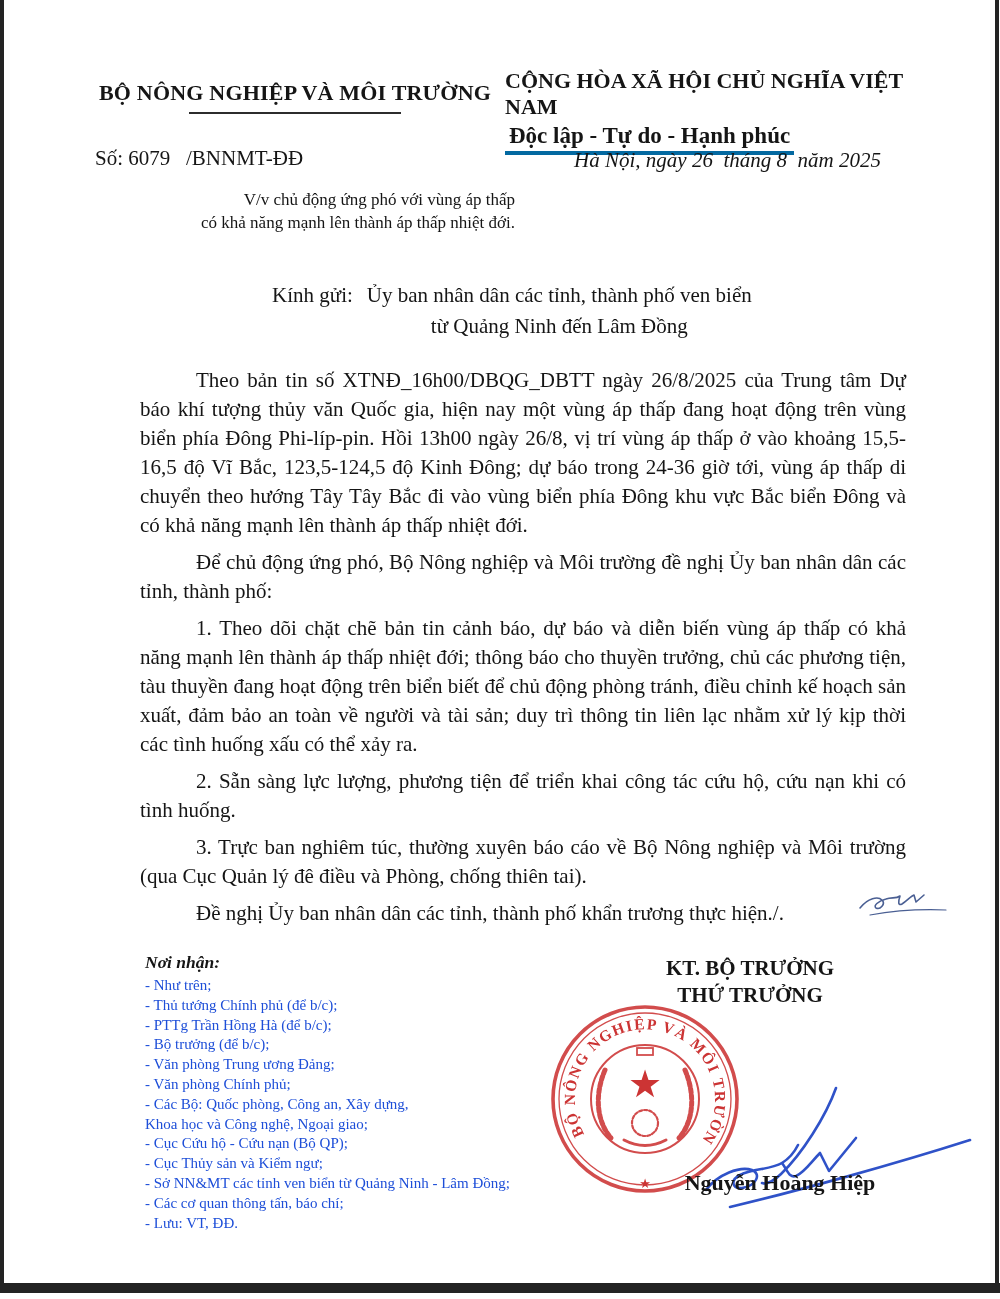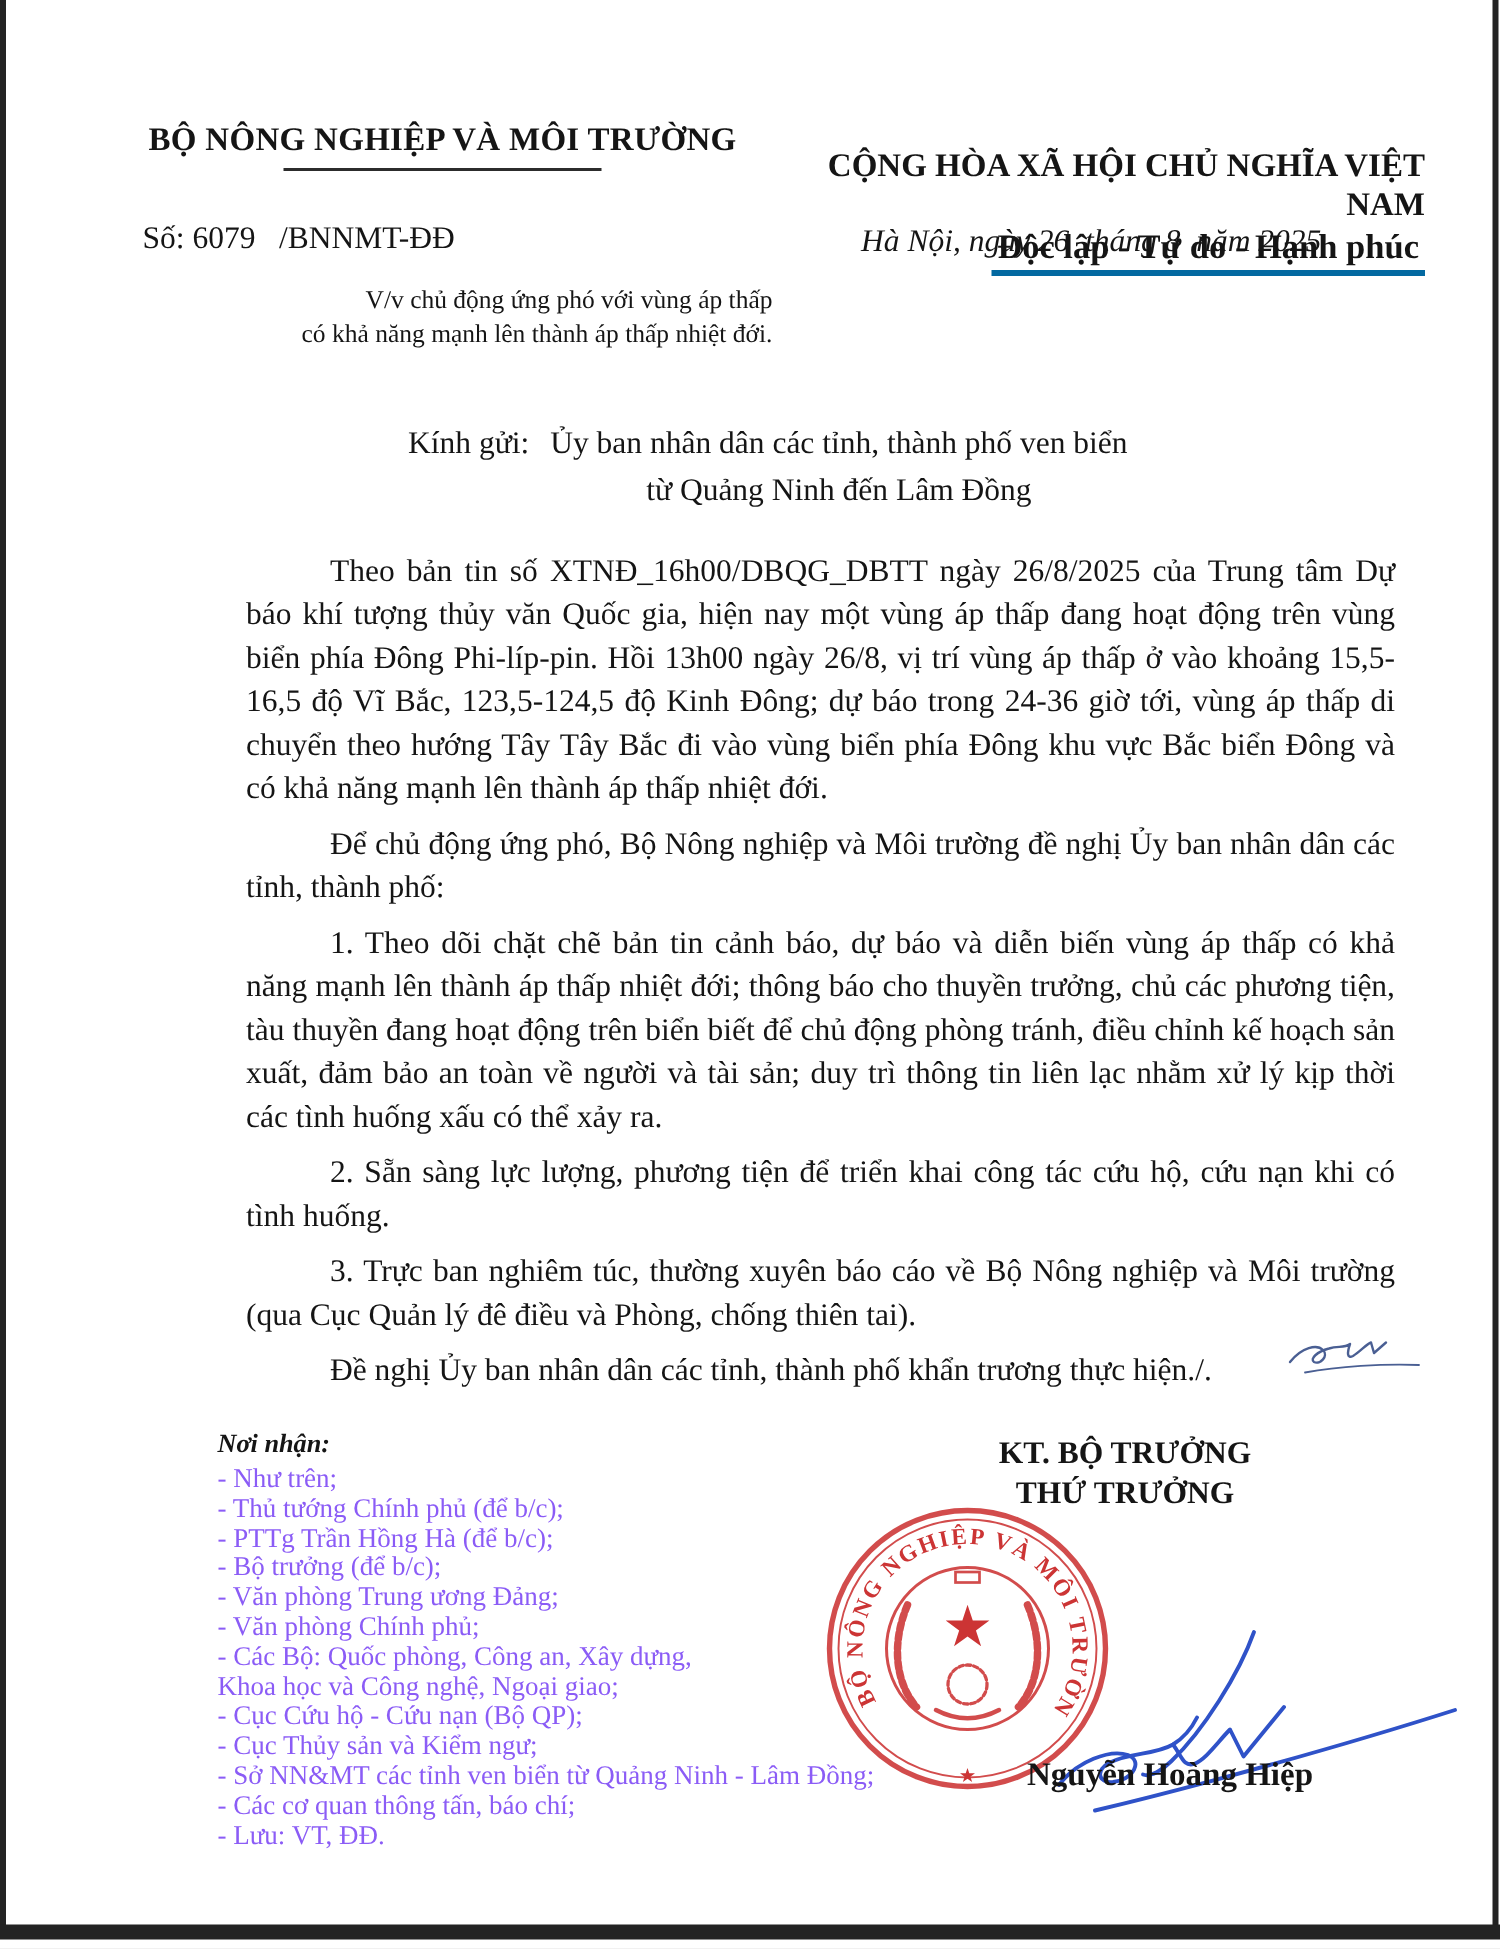--- a/index.html
+++ b/index.html
@@ -12,46 +12,46 @@
     overflow:hidden;
   }
   .edge{position:absolute;background:#232323;}
   #edge-left{left:0;top:0;width:4px;height:1284px;}
   #edge-right{left:995,px;left:995px;top:0;width:4px;height:1284px;}
   #edge-bottom{left:0;top:1283px;width:1000px;height:10px;}
 
   .hdr-left{position:absolute;left:95px;top:80px;width:400px;text-align:center;}
   .org-name{font-weight:bold;font-size:22px;letter-spacing:.2px;}
   .org-underline{width:212px;height:2px;background:#2c2c2c;margin:6px auto 0;}
-  .hdr-right{position:absolute;left:505px;top:97px;width:445px;text-align:right;}
+  .hdr-right{position:absolute;left:505px;top:68px;width:445px;text-align:left;}
   .nat1{font-weight:bold;font-size:22px;}
   .nat2{display:inline-block;font-weight:bold;font-size:23px;margin-top:3px;
         border-bottom:4px solid #0369a1;padding:0 4px 2px;}
 
   .doc-number{position:absolute;left:95px;top:146px;width:400px;text-align:left;
               font-size:21px;white-space:pre;}
   .place-date{position:absolute;left:505px;top:148px;width:445px;text-align:center;
               font-style:italic;font-size:21px;white-space:pre;}
 
   .subject{position:absolute;left:75px;top:188px;width:440px;text-align:right;
            font-size:17px;line-height:23px;}
 
   .salutation{position:absolute;left:272px;top:280px;width:600px;font-size:21px;line-height:31px;}
   .salutation .row{display:flex;}
   .sal-label{white-space:pre;margin-right:14px;}
   .sal-lines{text-align:left;}
   .sal-line2{text-align:center;}
 
   .body-text{position:absolute;left:140px;top:366px;width:766px;
-             font-size:21px;line-height:29px;text-align:justify;margin-left:24px;}
+             font-size:21px;line-height:29px;text-align:justify;}
   .body-text p{margin:0 0 8px 0;text-indent:56px;}
 
   .recipients{position:absolute;left:145px;top:952px;width:470px;}
   .recipients-label{font-weight:bold;font-style:italic;font-size:17.5px;margin-bottom:3px;}
-  .recipient-item{font-size:18px;line-height:19.8px;color:#8b5cf6;}
+  .recipient-item{font-size:15px;line-height:19.8px;color:#1d4ed8;}
 
   .sign-block{position:absolute;left:600px;top:955px;width:300px;text-align:center;}
   .sign-t1,.sign-t2{font-weight:bold;font-size:21px;line-height:27px;}
   .signer-name{position:absolute;left:630px;top:1170px;width:300px;text-align:center;
                font-weight:bold;font-size:22px;}
 
   .seal-svg{position:absolute;left:548px;top:1002px;width:195px;height:195px;}
   .sig-svg{position:absolute;left:678px;top:1078px;width:300px;height:142px;}
   .initial-svg{position:absolute;left:856px;top:886px;width:96px;height:38px;}
 </style>

